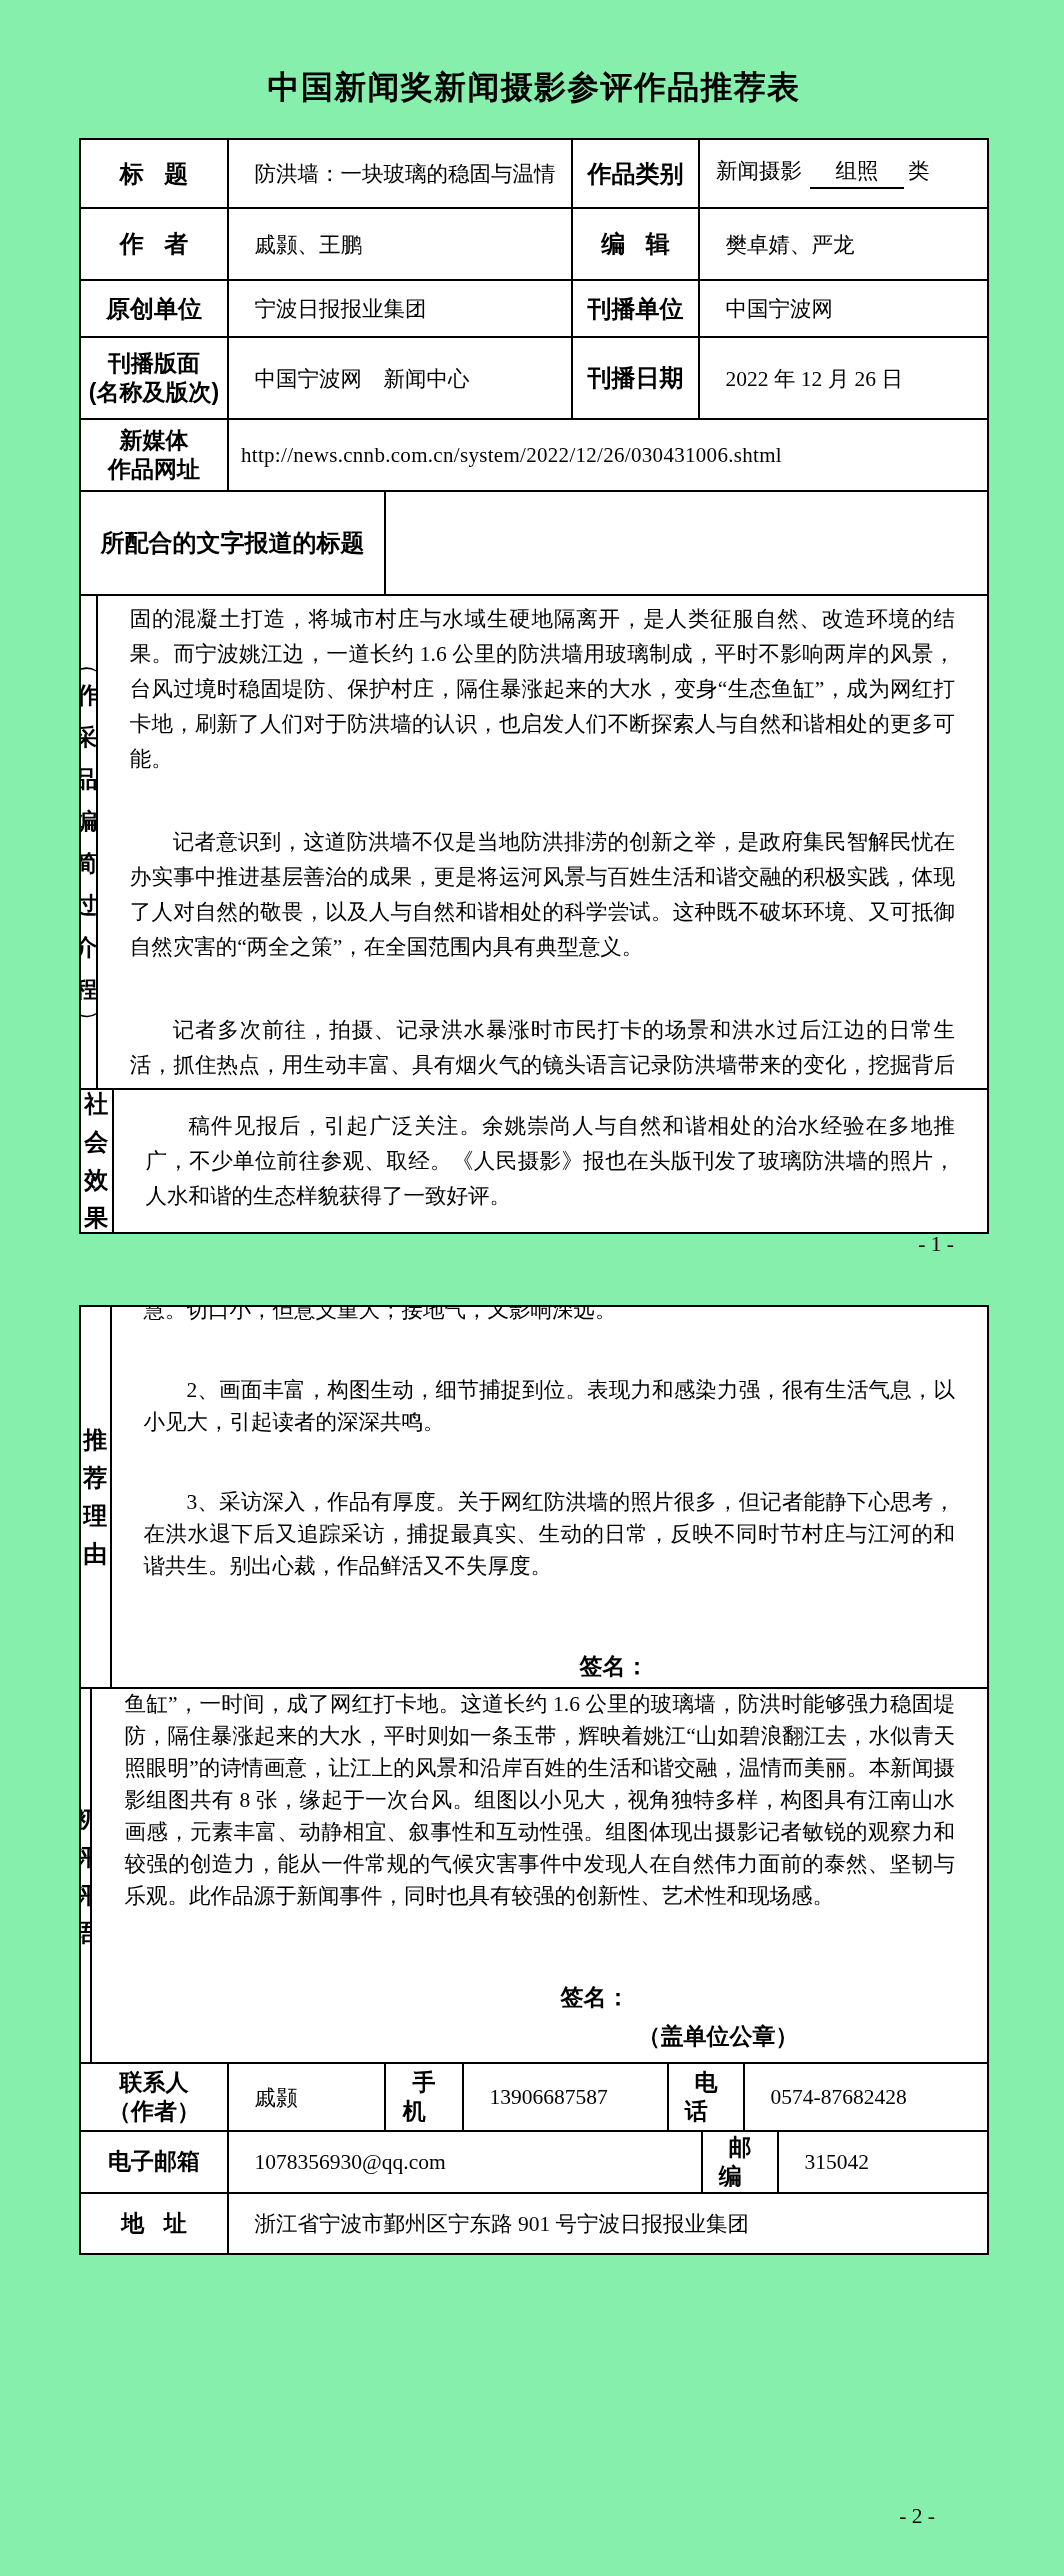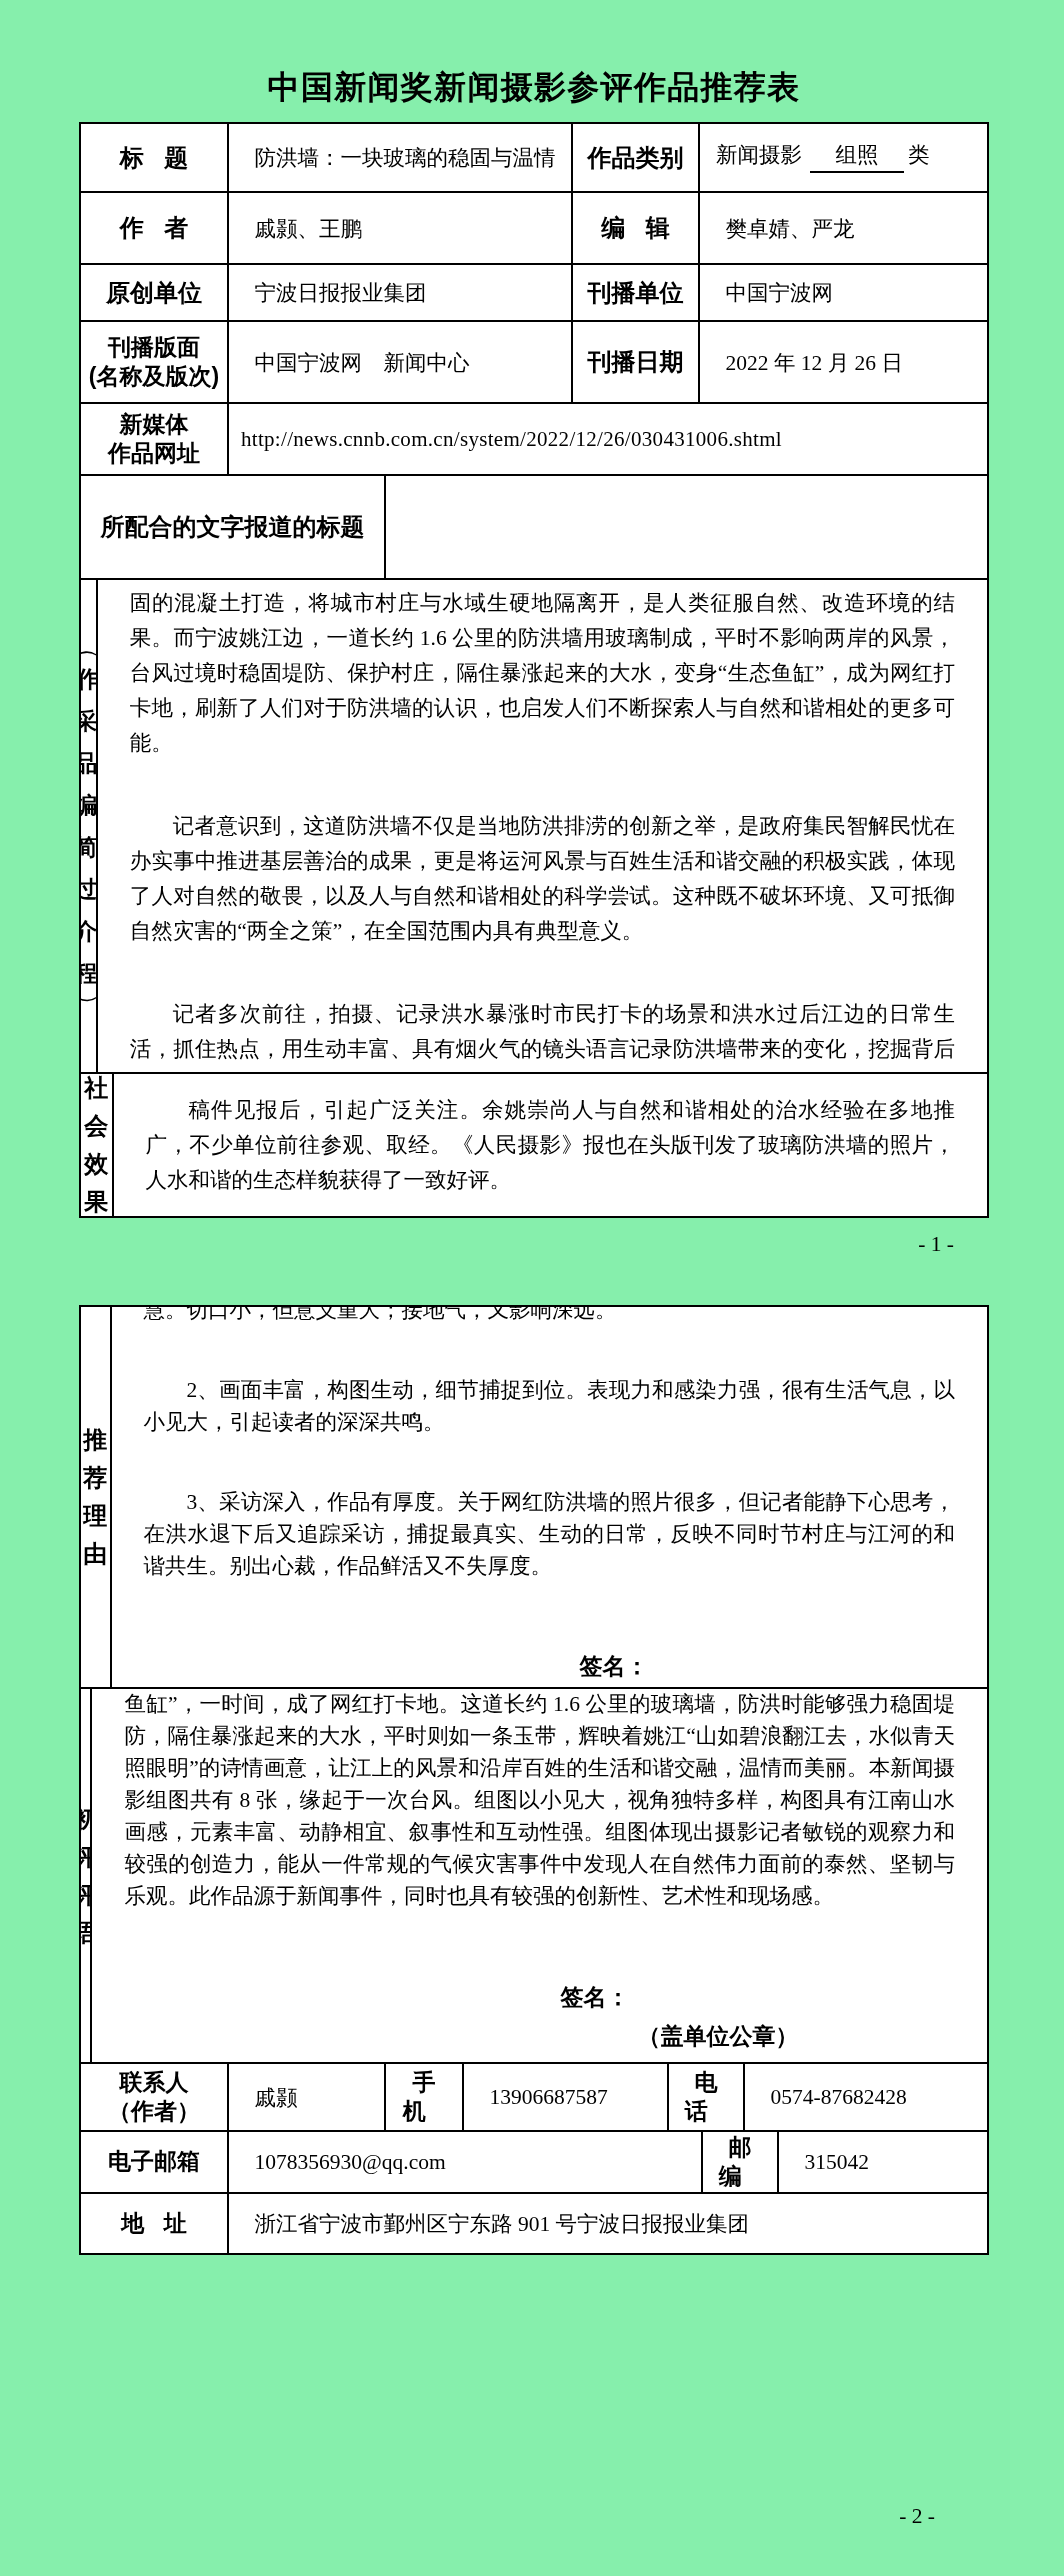--- a/index.html
+++ b/index.html
@@ -13,21 +13,21 @@
     position:absolute;top:66px;left:79px;width:910px;
     margin:0;text-align:center;
     font-family:"Liberation Sans","DejaVu Sans",sans-serif;
     font-weight:bold;font-size:32px;letter-spacing:1.3px;
   }
   .tbl{
     position:absolute;left:79px;width:910px;
     border:2px solid #000;box-sizing:border-box;
     background:#fff;
   }
-  .tbl1{top:122px;}
+  .tbl1{top:138px;}
   .tbl2{top:1305px;}
   .row{display:flex;}
   .row + .row{border-top:2px solid #000;}
   .cell{box-sizing:border-box;overflow:hidden;}
   .cell + .cell{border-left:2px solid #000;}
   
   .h100{height:67px}.h104{height:70px}.h82{height:55px}.h119{height:80px}
   .h152{height:102px}.h733{height:492px}.h212{height:142px}
   .h566{height:380px}.h556{height:373px}.h98{height:66px}.h90{height:60px}.h88{height:59px}
   

